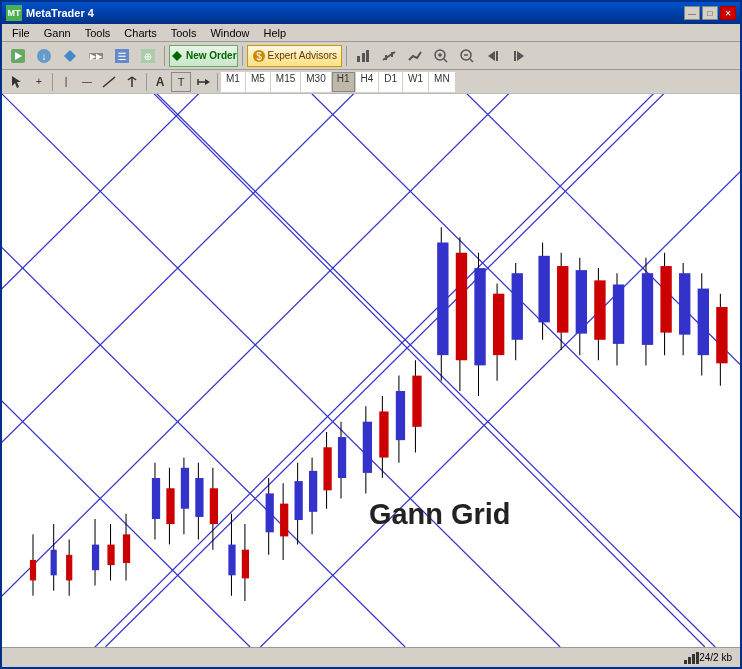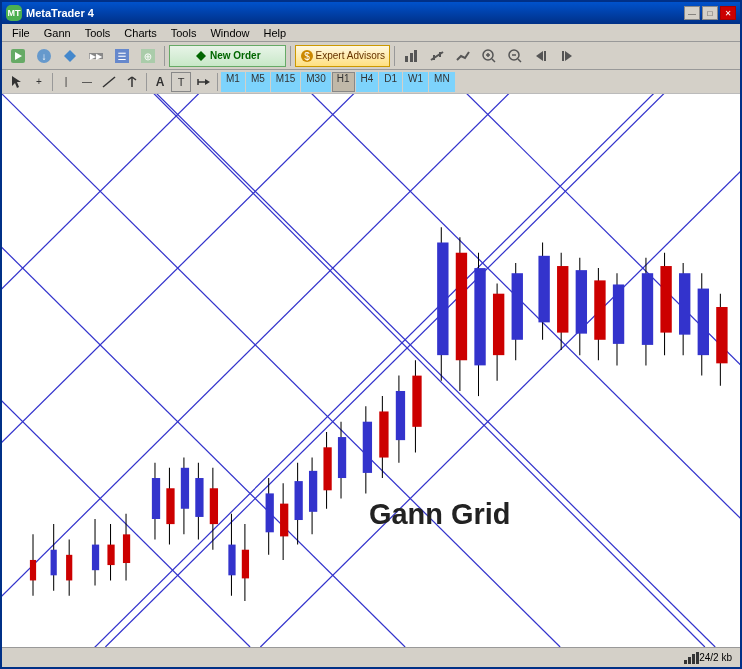--- a/index.html
+++ b/index.html
@@ -34,21 +34,21 @@
     }
     .title-bar-left {
       display: flex;
       align-items: center;
       gap: 4px;
     }
     .title-icon {
       width: 16px;
       height: 16px;
       background: #4caf50;
-      border-radius: 5px;
+      border-radius: 0;
       display: flex;
       align-items: center;
       justify-content: center;
       font-size: 9px;
       color: white;
       font-weight: bold;
     }
     .title-text {
       color: white;
       font-size: 11px;
@@ -116,21 +116,21 @@
     }
     .tb-separator {
       width: 1px;
       height: 20px;
       background: #999;
       margin: 0 2px;
     }
     .tb-btn-primary {
       background: linear-gradient(to bottom, #e8f4e8, #c8e8c8);
       border: 1px solid #66aa66;
-      padding: 0 24px;
+      padding: 0 0;
       font-weight: bold;
       color: #006600;
     }
     .tb-btn-orange {
       background: linear-gradient(to bottom, #fff8e0, #ffe080);
       border: 1px solid #cc9900;
       padding: 0 4px;
       color: #663300;
     }
 
@@ -157,21 +157,21 @@
       justify-content: center;
       font-size: 10px;
       color: #333;
     }
     .tb2-separator { width: 1px; height: 18px; background: #999; margin: 0 2px; }
 
     
     .tf-btn {
       height: 20px;
       padding: 0 4px;
-      background: #7dd3fc;
+      background: #ffffff;
       border: 1px solid transparent;
       cursor: pointer;
       font-size: 10px;
       color: #333;
     }
     .tf-btn.active { background: #c0b8a8; border: 1px solid #888; }
 
     
     .chart-area {
       flex: 1;

